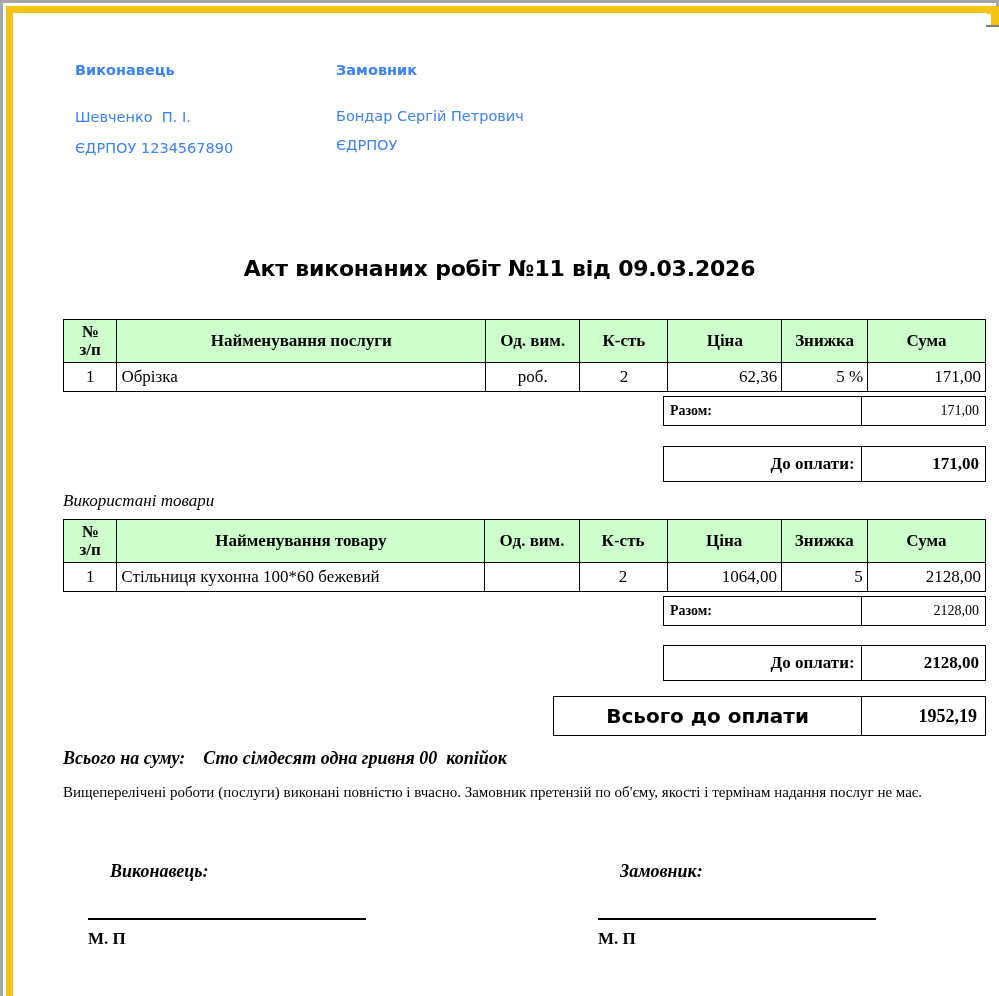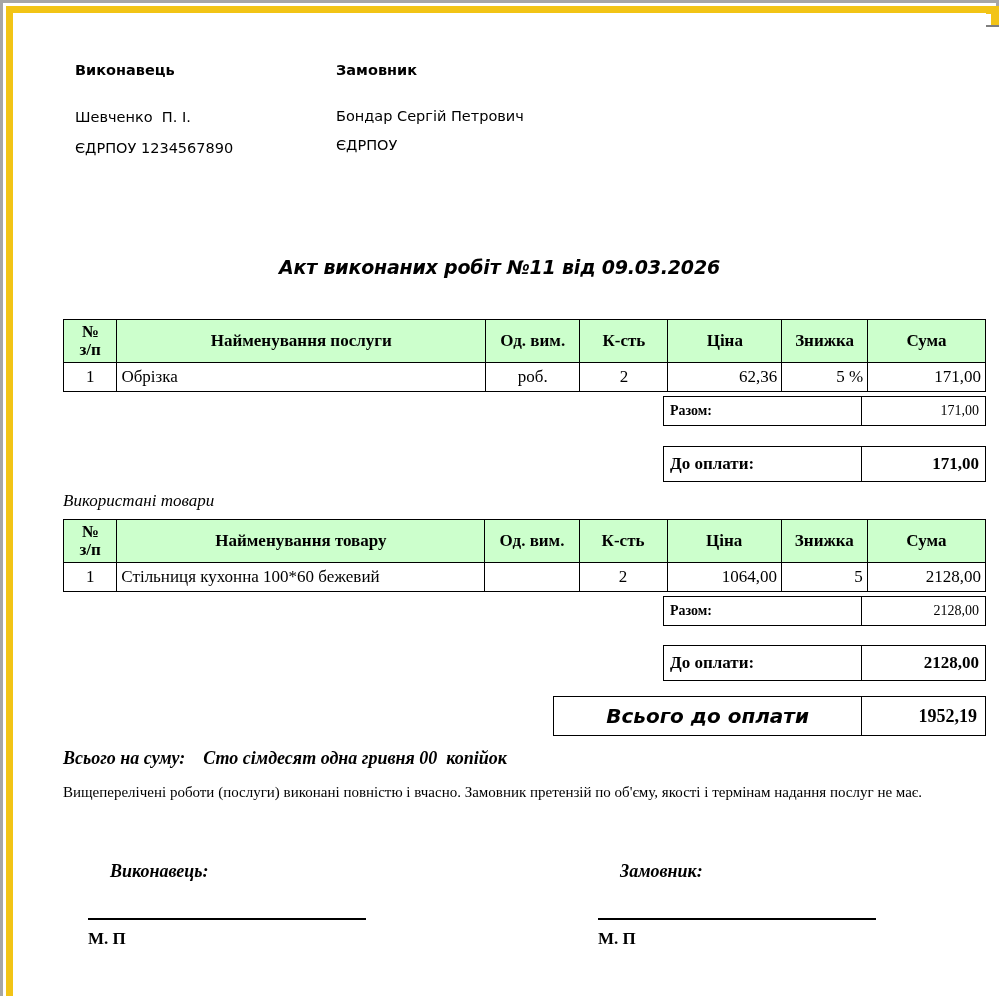--- a/index.html
+++ b/index.html
@@ -61,42 +61,41 @@
   .parties {
     position: absolute;
     left: 0; top: 42px;
     width: 973px;
   }
   .party {
     position: absolute;
     font-family: "DejaVu Sans", sans-serif;
     font-size: 14.5px;
     line-height: 31px;
-    color: #000000;
+    color: #3b82f6;
   }
   .party.left  { left: 62px; width: 280px; }
   .party.right { left: 323px; width: 330px; }
   .party .ptitle {
     font-weight: bold;
     font-size: 14.5px;
     margin-bottom: 16px;
   }
   .party .pline { white-space: pre; }
   .party.right .pline { line-height: 29px; }
 
   
   .doc-title {
     position: absolute;
     left: 0; top: 243px;
     width: 973px;
     text-align: center;
     font-family: "DejaVu Sans", sans-serif;
-    font-style: italic;
-    font-weight: bold;
-    font-size: 19px;
+    font-weight: bold;
+    font-size: 22px;
     letter-spacing: -0.2px;
   }
 
   
   table.doc {
     border-collapse: collapse;
     font-family: "Liberation Serif", "DejaVu Serif", serif;
     table-layout: fixed;
   }
   table.doc td, table.doc th {
@@ -150,40 +149,40 @@
     font-family: "Liberation Serif", "DejaVu Serif", serif;
     table-layout: fixed;
   }
   .topay td {
     border: 1.6px solid #000000;
     font-size: 17px;
     font-weight: bold;
     height: 34px;
     padding: 0 6px;
   }
-  .topay .tl-label { width: 186px; text-align: left; margin-left: 30px; }
+  .topay .tl-label { width: 186px; text-align: right; margin-left: 30px; }
   .topay .tl-value { width: 112px; text-align: right; }
   .topay-services { left: 650px; top: 433px; }
   .topay-goods    { left: 650px; top: 632px; }
 
   
   .grand {
     position: absolute;
     left: 540px; top: 683px;
     border-collapse: collapse;
     table-layout: fixed;
     font-family: "DejaVu Sans", sans-serif;
   }
   .grand td {
     border: 1.6px solid #000000;
     font-weight: bold;
     height: 38px;
     padding: 0 8px;
   }
-  .grand .g-label { width: 296px; text-align: center; font-size: 20px; font-style: italic; }
+  .grand .g-label { width: 296px; text-align: center; font-size: 20px; }
   .grand .g-value { width: 108px; text-align: right;  font-size: 18px;
                     font-family: "Liberation Serif", "DejaVu Serif", serif; }
 
   
   .goods-caption {
     position: absolute;
     left: 50px; top: 478px;
     font-family: "Liberation Serif", "DejaVu Serif", serif;
     font-style: italic;
     font-size: 17px;

